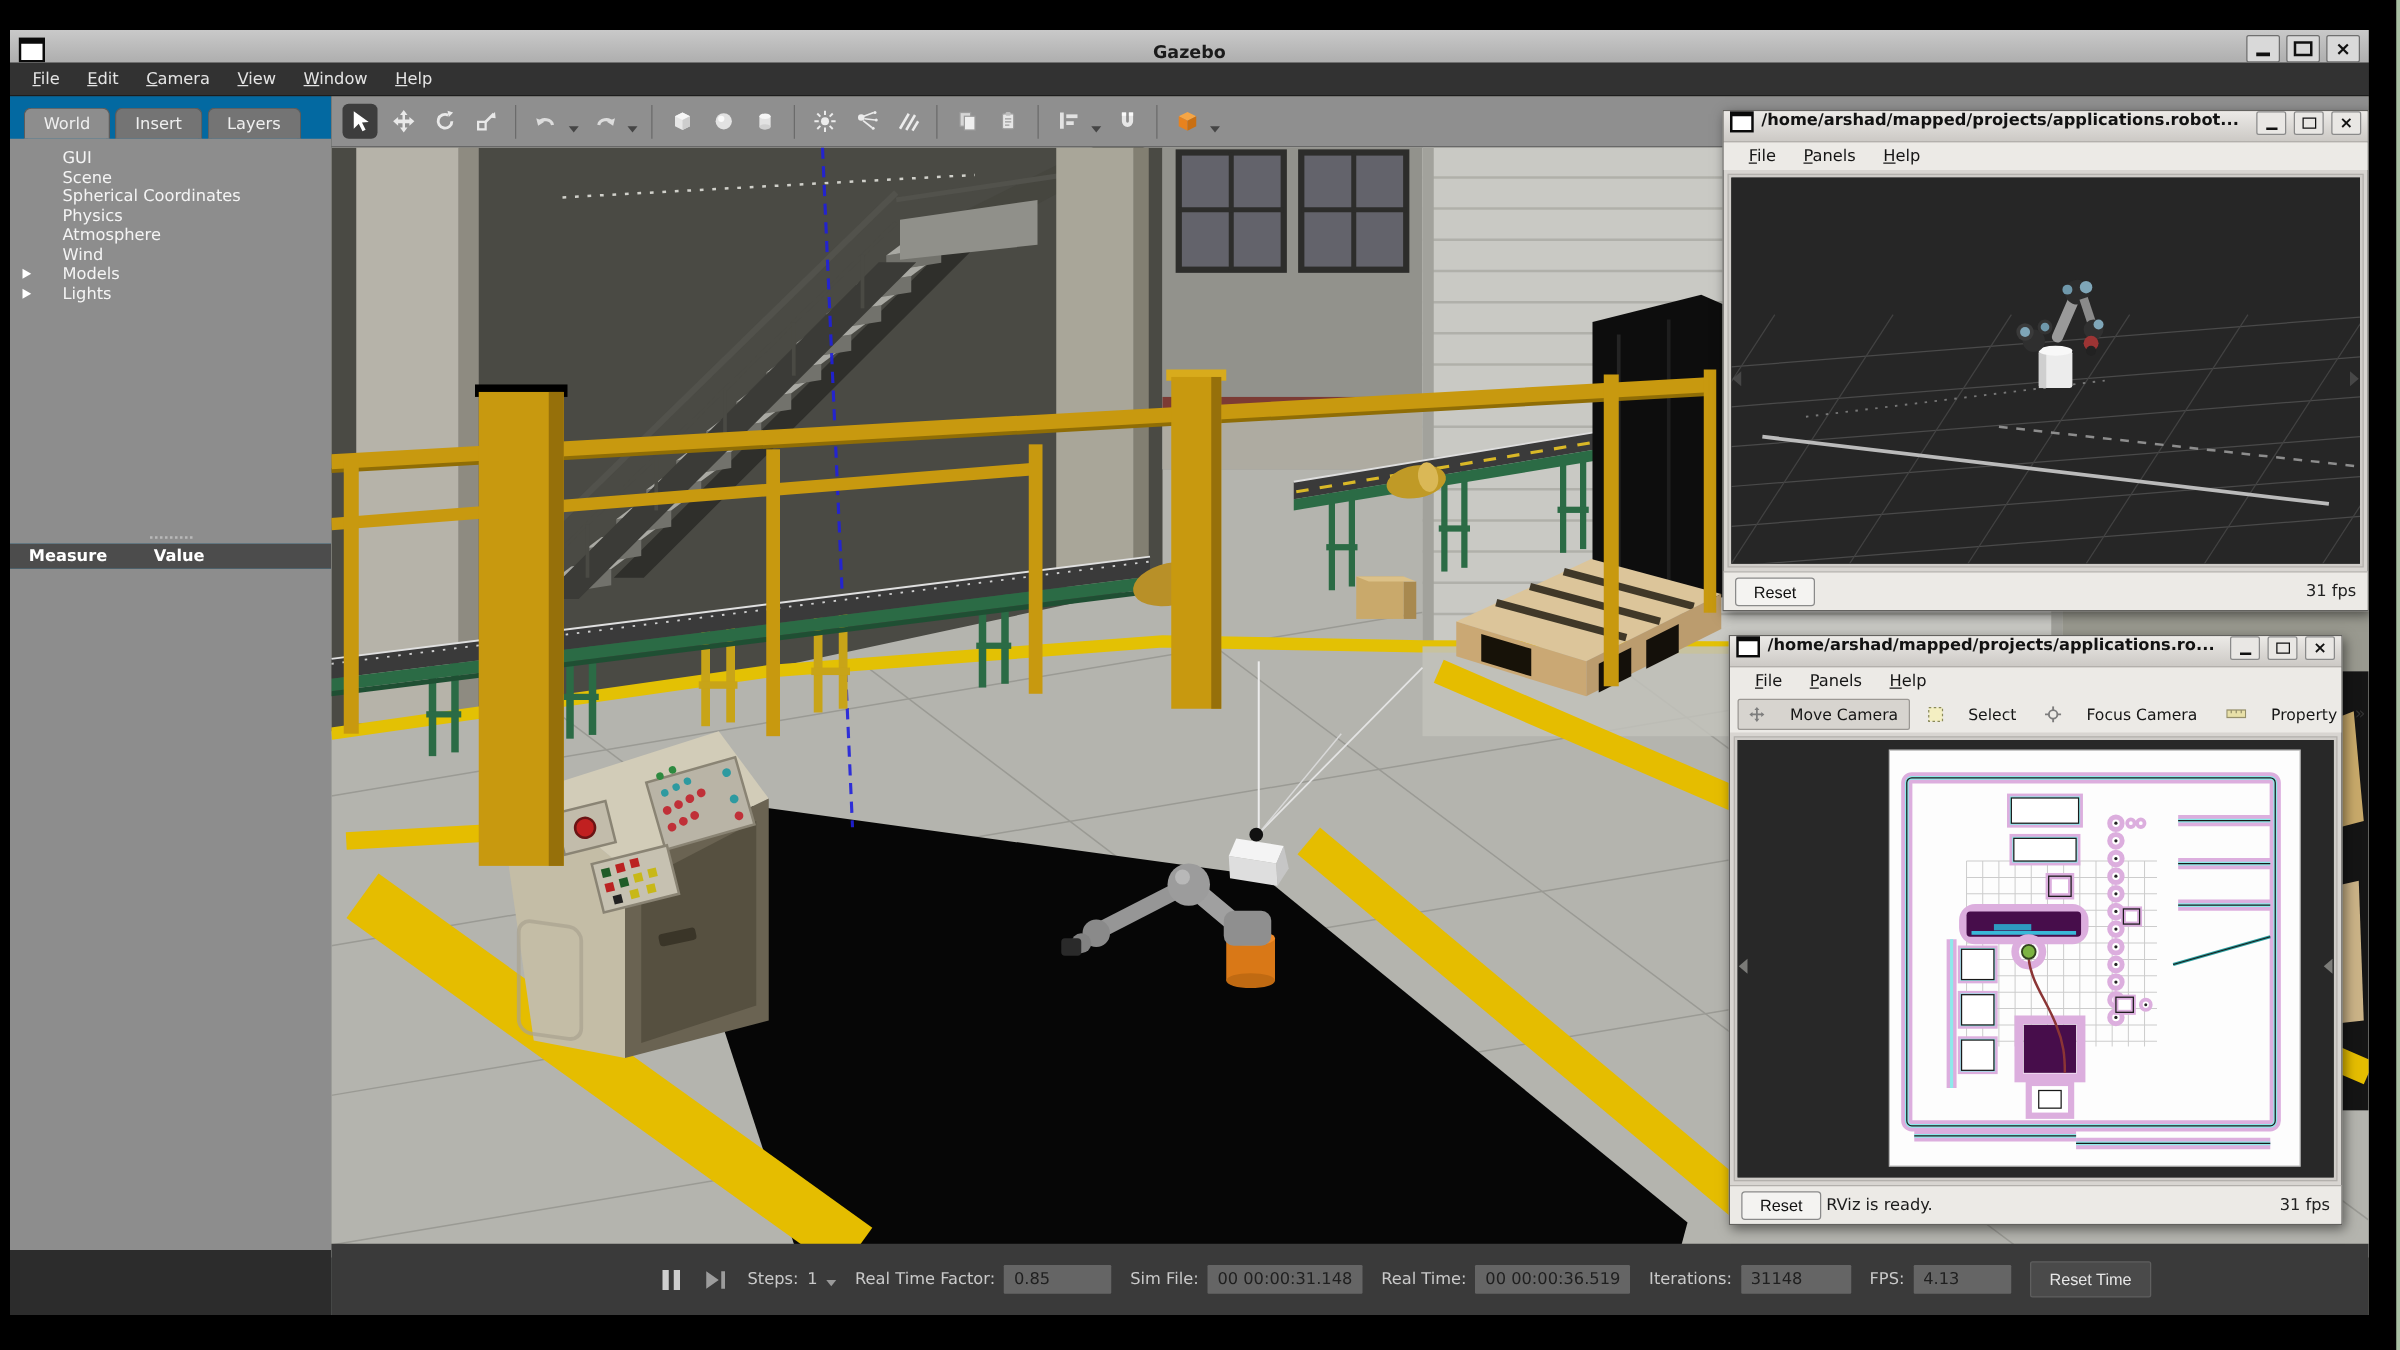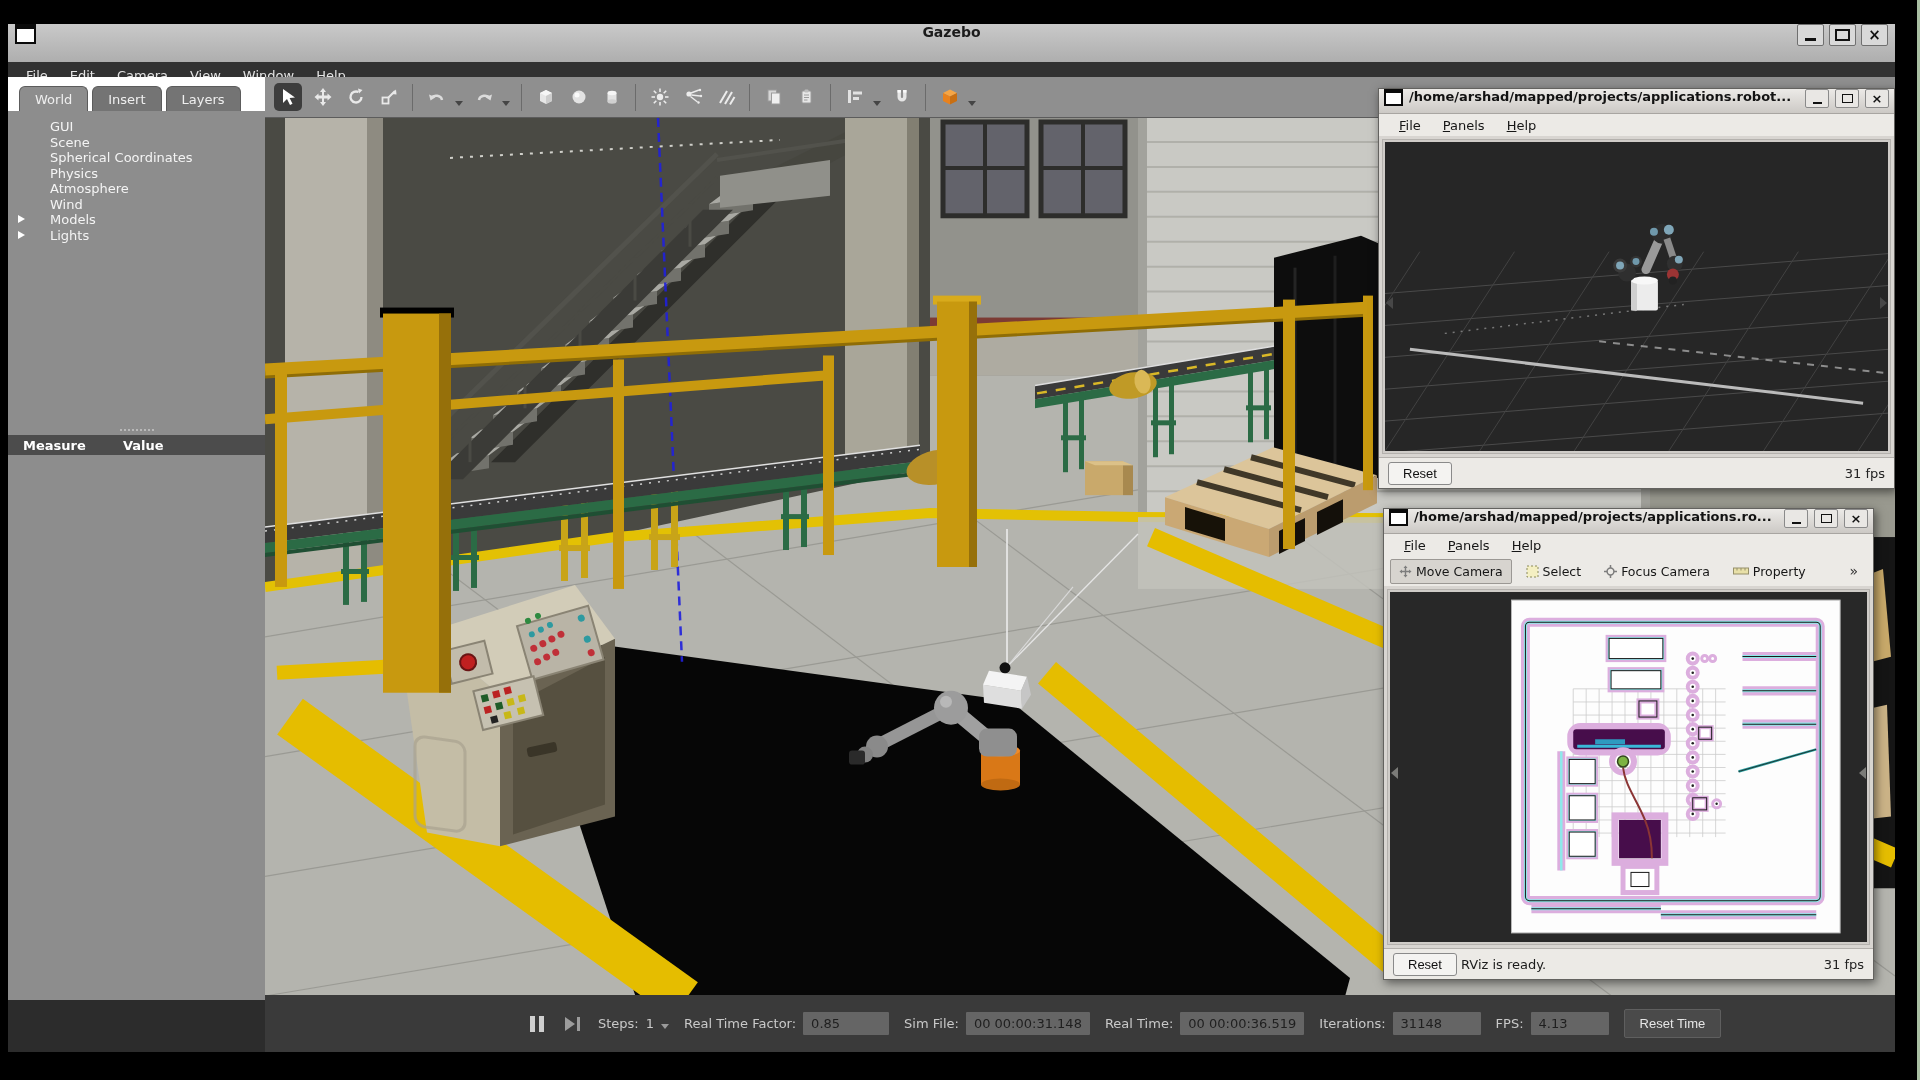--- a/index.html
+++ b/index.html
@@ -2,35 +2,35 @@
 <html><head>
 <meta charset="utf-8">
 <style>
   html,body{margin:0;padding:0}
   body{width:1920px;height:1080px;background:#000;position:relative;overflow:hidden;
        font-family:"DejaVu Sans","Liberation Sans",sans-serif;-webkit-font-smoothing:antialiased}
   #edge-line{position:absolute;right:0;top:0;width:3px;height:1080px;background:#a9bfa3}
 
   
   #gz{position:absolute;left:8px;top:24px;width:1887px;height:1028px;background:#2e2e2e}
-  .titlebar{height:38px;background:linear-gradient(#c9c9c9,#aeaeae);display:flex;align-items:flex-start;position:relative}
+  .titlebar{height:26px;background:linear-gradient(#c9c9c9,#aeaeae);display:flex;align-items:flex-end;position:relative}
   .win-icon{width:17px;height:13px;background:#fff;border:2px solid #0a0a0a;border-top-width:5px;margin-left:7px;z-index:1}
   .gz-title{position:absolute;left:0;right:0;text-align:center;font-weight:bold;font-size:14px;color:#1b1b1b}
   .tb-btns{margin-left:auto;display:flex;gap:5px;padding-right:7px;z-index:1}
   .tb-btn{width:25px;height:20px;background:#d9d9d9;border:1px solid #6f6f6f;display:flex;align-items:center;justify-content:center;border-radius:2px}
   .glyph-min{width:11px;height:3px;background:#111;margin-top:9px}
   .glyph-max{width:11px;height:8px;border:2px solid #111}
   .glyph-close{font-size:15px;font-weight:bold;color:#111;line-height:1}
   .menubar{height:26px;background:#323232;display:flex;align-items:center;padding-left:7px;border-bottom:1px solid #1d1d1d}
   .menu-item{color:#e4e4e4;font-size:13px;padding:3px 11px;display:inline-block}
   .menu-item::first-letter{text-decoration:underline}
 
   .content{position:absolute;top:53px;left:0;right:0;bottom:0;display:flex}
   
-  .sidebar{width:257px;background:#ffffff;display:flex;flex-direction:column;flex:none}
+  .sidebar{width:257px;background:#0369a1;display:flex;flex-direction:column;flex:none}
   .tabs{display:flex;gap:4px;padding:9px 0 0 11px}
   .tab{font-size:13px;color:#efefef;padding:5px 15px 4px;border:1px solid #5c5c5c;border-bottom:none;
        border-radius:6px 6px 0 0;background:#747474}
   .tab.active{background:#8d8d8d}
   .tree{background:#8d8d8d;height:305px;padding-top:8px;color:#f4f4f4;font-size:13px;flex:none}
   .tree-item{padding-left:42px;line-height:15.5px;position:relative;white-space:nowrap}
   .tree-item .exp{position:absolute;left:10px;top:3px;width:0;height:0;border-left:7px solid #fff;
        border-top:4.5px solid transparent;border-bottom:4.5px solid transparent}
   .splitter{height:11px;background:#8d8d8d;display:flex;align-items:center;justify-content:center}
   .splitter i{display:block;width:34px;border-top:2px dotted #b9b9b9}
@@ -67,21 +67,21 @@
   .ov-win-icon{width:15px;height:11px;background:#fff;border:2px solid #0a0a0a;border-top-width:4px;flex:none}
   .ov-title .t{font-weight:bold;font-size:13px;color:#121212;white-space:nowrap;overflow:hidden;flex:1}
   .ov-btn{width:22px;height:17px;border:1px solid #8a8a8a;background:#e9e7e4;border-radius:2px;display:flex;align-items:center;justify-content:center;flex:none}
   .ov-btn .glyph-min{width:9px;height:2px;margin-top:8px}
   .ov-btn .glyph-max{width:9px;height:7px;border-width:1.5px}
   .ov-btn .glyph-close{font-size:13px}
   .ov-menu{height:22px;background:#eceae6;display:flex;align-items:center;padding-left:9px;flex:none}
   .ov-menu .mi{font-size:13px;color:#161616;padding:1px 11px;display:inline-block}
   .ov-menu .mi::first-letter{text-decoration:underline}
   .ov-tools{height:30px;background:#eceae6;display:flex;align-items:center;gap:5px;padding:0 6px;font-size:12.5px;color:#161616;flex:none}
-  .ov-tool{display:flex;align-items:center;gap:4px;padding:4px 8px;border:1px solid transparent;border-radius:2px;white-space:nowrap}
+  .ov-tool{display:flex;align-items:center;gap:20px;padding:4px 8px;border:1px solid transparent;border-radius:2px;white-space:nowrap}
   .ov-tool.active{background:#d7d4cf;border-color:#9b9894}
   .ovflow{margin-left:auto;padding-right:9px;font-size:14px;color:#333}
   .ov-view{flex:1;margin:3px;background:#cfccc8;position:relative;border:1px solid #b4b1ad}
   .ov-canvas{position:absolute;left:2px;top:2px;right:2px;bottom:2px;background:#272727}
   .ov-canvas svg{display:block;width:100%;height:100%}
   .ov-status{height:30px;background:#eceae6;display:flex;align-items:center;gap:4px;padding:0 9px;font-size:13px;color:#1b1b1b;border-top:1px solid #b3b0ac;flex:none}
   .ov-reset{background:#f4f3f1;border:1px solid #8a8a8a;border-radius:3px;padding:3px 14px;font-size:13px;color:#111}
   .fps{margin-left:auto;color:#222}
   .nav-arrow{position:absolute;top:50%;width:0;height:0;border-top:6px solid transparent;border-bottom:6px solid transparent;opacity:.85}
   .nav-left{left:3px;border-right:7px solid #4d4d4d}

